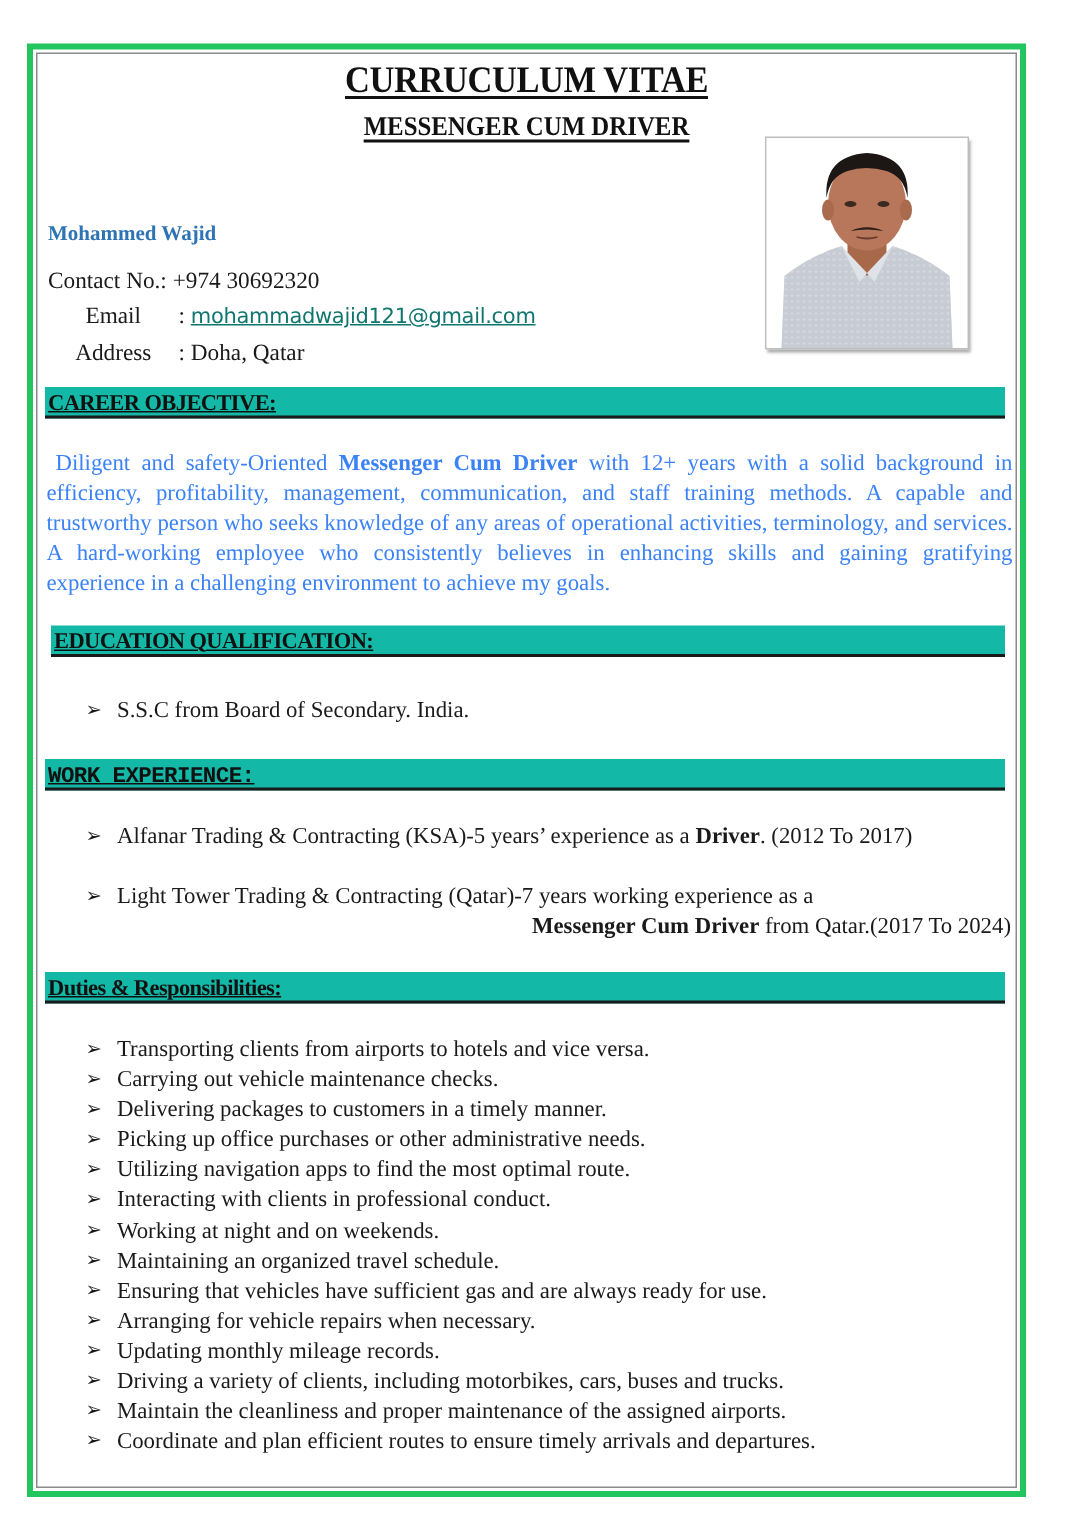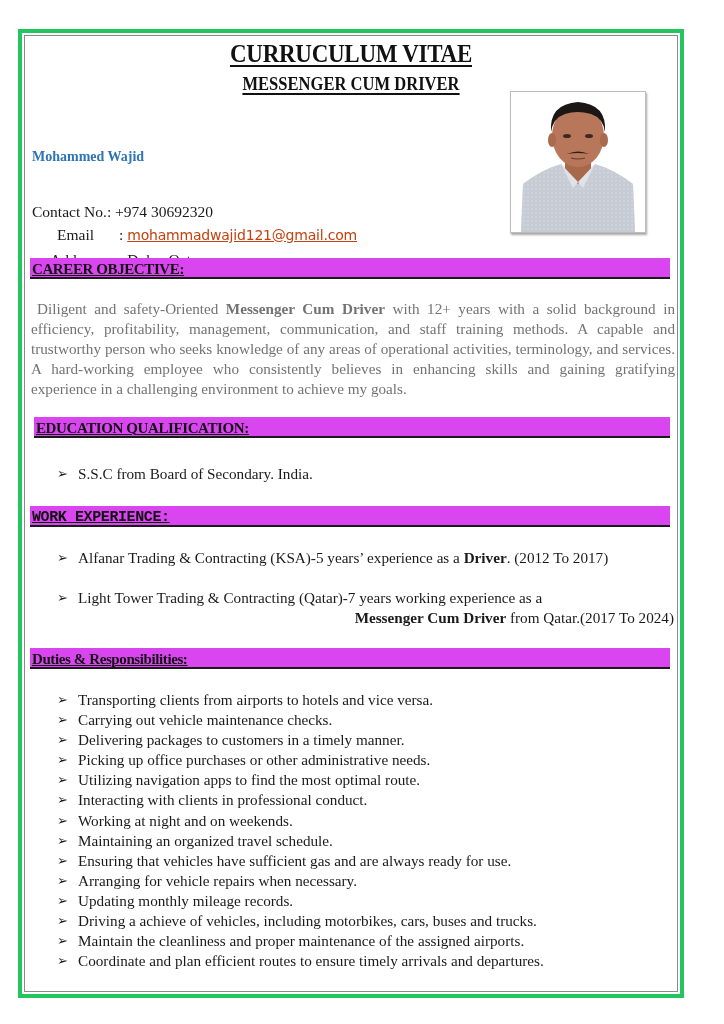--- a/index.html
+++ b/index.html
@@ -70,37 +70,36 @@
       top: 116px;
       font-size: 14px;
       font-weight: bold;
       color: #2e74b5;
     }
     .contact-row {
       left: 10px;
       font-size: 15.5px;
       color: #1a1a1a;
       white-space: nowrap;
-      margin-top: 24px;
     }
     .contact-row .lbl { display: inline-block; }
     .contact-row .lbl.w { width: 87px; text-align: center; }
     .email-link {
       font-family: "DejaVu Sans", "Liberation Sans", sans-serif;
       font-size: 14px;
-      color: #c2410c;
+      color: #0f766e;
       text-decoration: underline;
       letter-spacing: -0.2px;
     }
 
     .section-bar {
       left: 8px;
       width: 640px;
       height: 19px;
-      background: #d946ef;
+      background: #14b8a6;
       border-bottom: 2px solid #1a1a1a;
     }
     .section-bar .section-title {
       position: absolute;
       left: 2px;
       bottom: -1px;
       font-size: 15px;
       font-weight: bold;
       text-decoration: underline;
       text-decoration-thickness: 1px;
@@ -109,21 +108,21 @@
       white-space: nowrap;
     }
 
     .objective {
       left: 9px;
       width: 644px;
       top: 266px;
       font-size: 15.2px;
       line-height: 20px;
       text-align: justify;
-      color: #737373;
+      color: #3b82f6;
       text-indent: 6px;
     }
 
     .bullet-list {
       list-style: none;
       margin: 0;
       padding: 0;
     }
     .bullet-list li {
       position: relative;
@@ -251,18 +250,18 @@
     <li><span class="arrow">➢</span><span>Carrying out vehicle maintenance checks.</span></li>
     <li><span class="arrow">➢</span><span>Delivering packages to customers in a timely manner.</span></li>
     <li><span class="arrow">➢</span><span>Picking up office purchases or other administrative needs.</span></li>
     <li><span class="arrow">➢</span><span>Utilizing navigation apps to find the most optimal route.</span></li>
     <li><span class="arrow">➢</span><span>Interacting with clients in professional conduct.</span></li>
     <li><span class="arrow">➢</span><span>Working at night and on weekends.</span></li>
     <li><span class="arrow">➢</span><span>Maintaining an organized travel schedule.</span></li>
     <li><span class="arrow">➢</span><span>Ensuring that vehicles have sufficient gas and are always ready for use.</span></li>
     <li><span class="arrow">➢</span><span>Arranging for vehicle repairs when necessary.</span></li>
     <li><span class="arrow">➢</span><span>Updating monthly mileage records.</span></li>
-    <li><span class="arrow">➢</span><span>Driving a achieve of vehicles, including motorbikes, cars, buses and trucks.</span></li>
+    <li><span class="arrow">➢</span><span>Driving a variety of clients, including motorbikes, cars, buses and trucks.</span></li>
     <li><span class="arrow">➢</span><span>Maintain the cleanliness and proper maintenance of the assigned airports.</span></li>
     <li><span class="arrow">➢</span><span>Coordinate and plan efficient routes to ensure timely arrivals and departures.</span></li>
   </ul>
 
 </div>
 
 </body></html>

